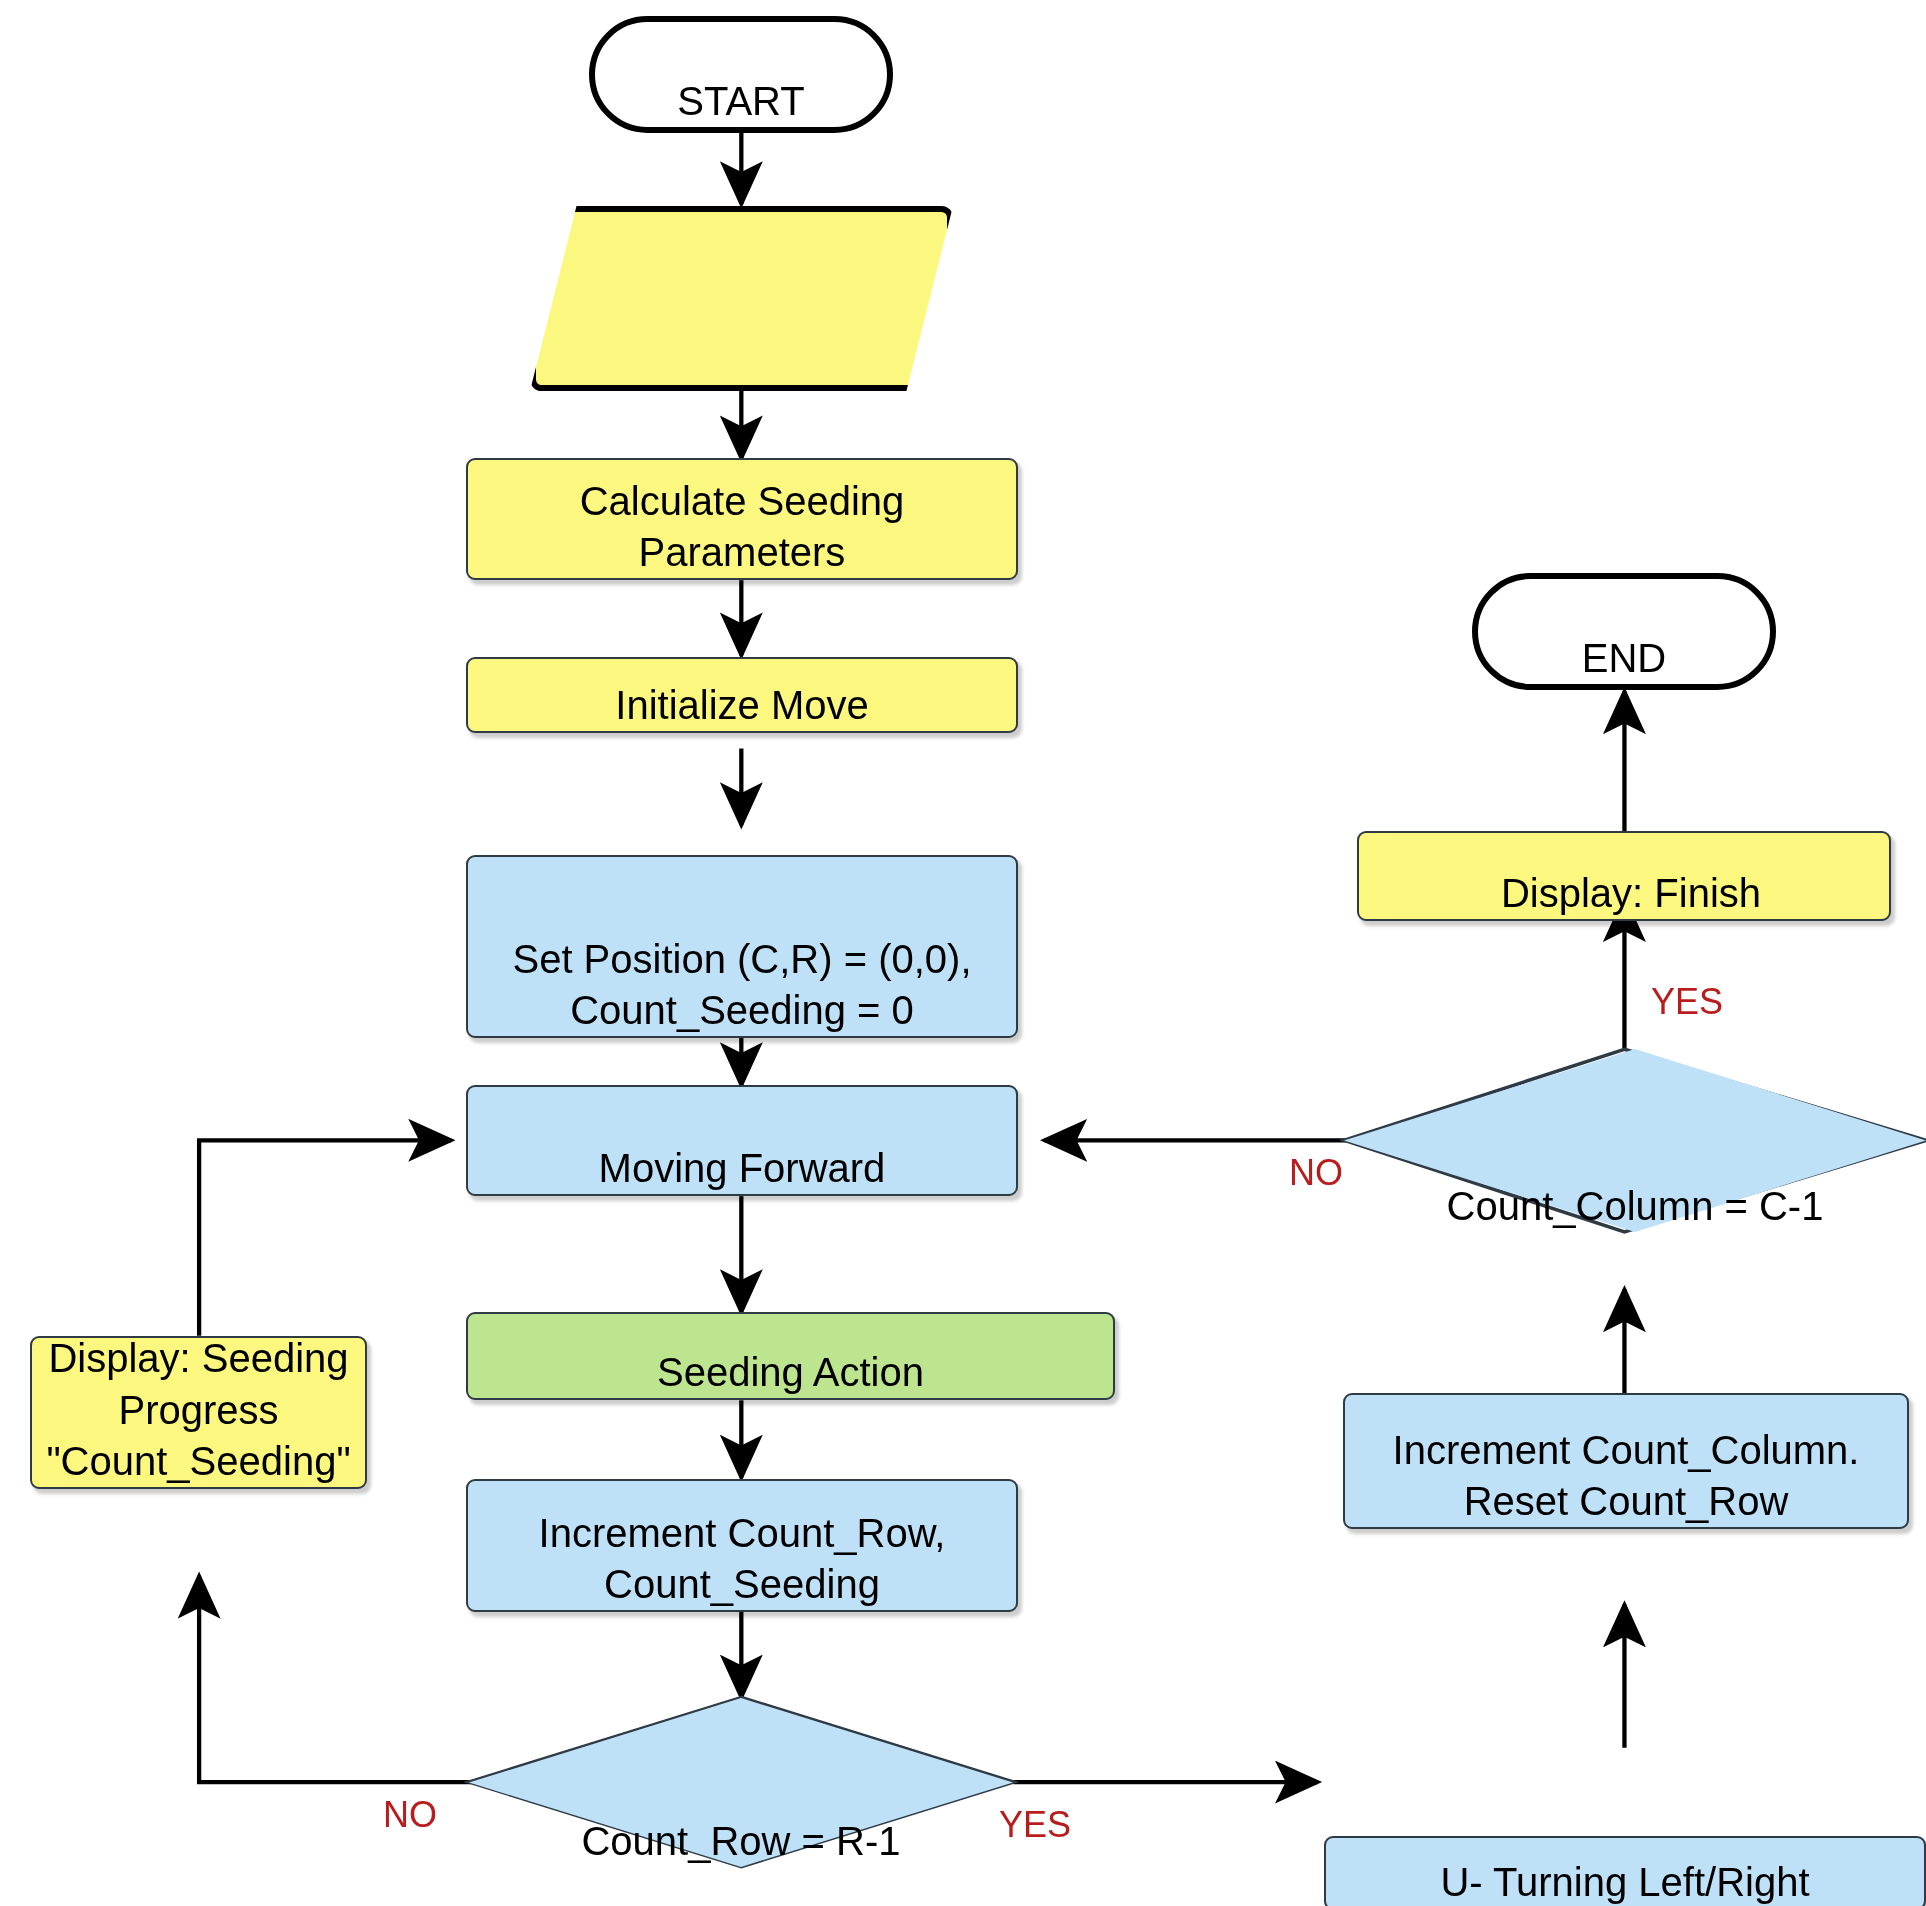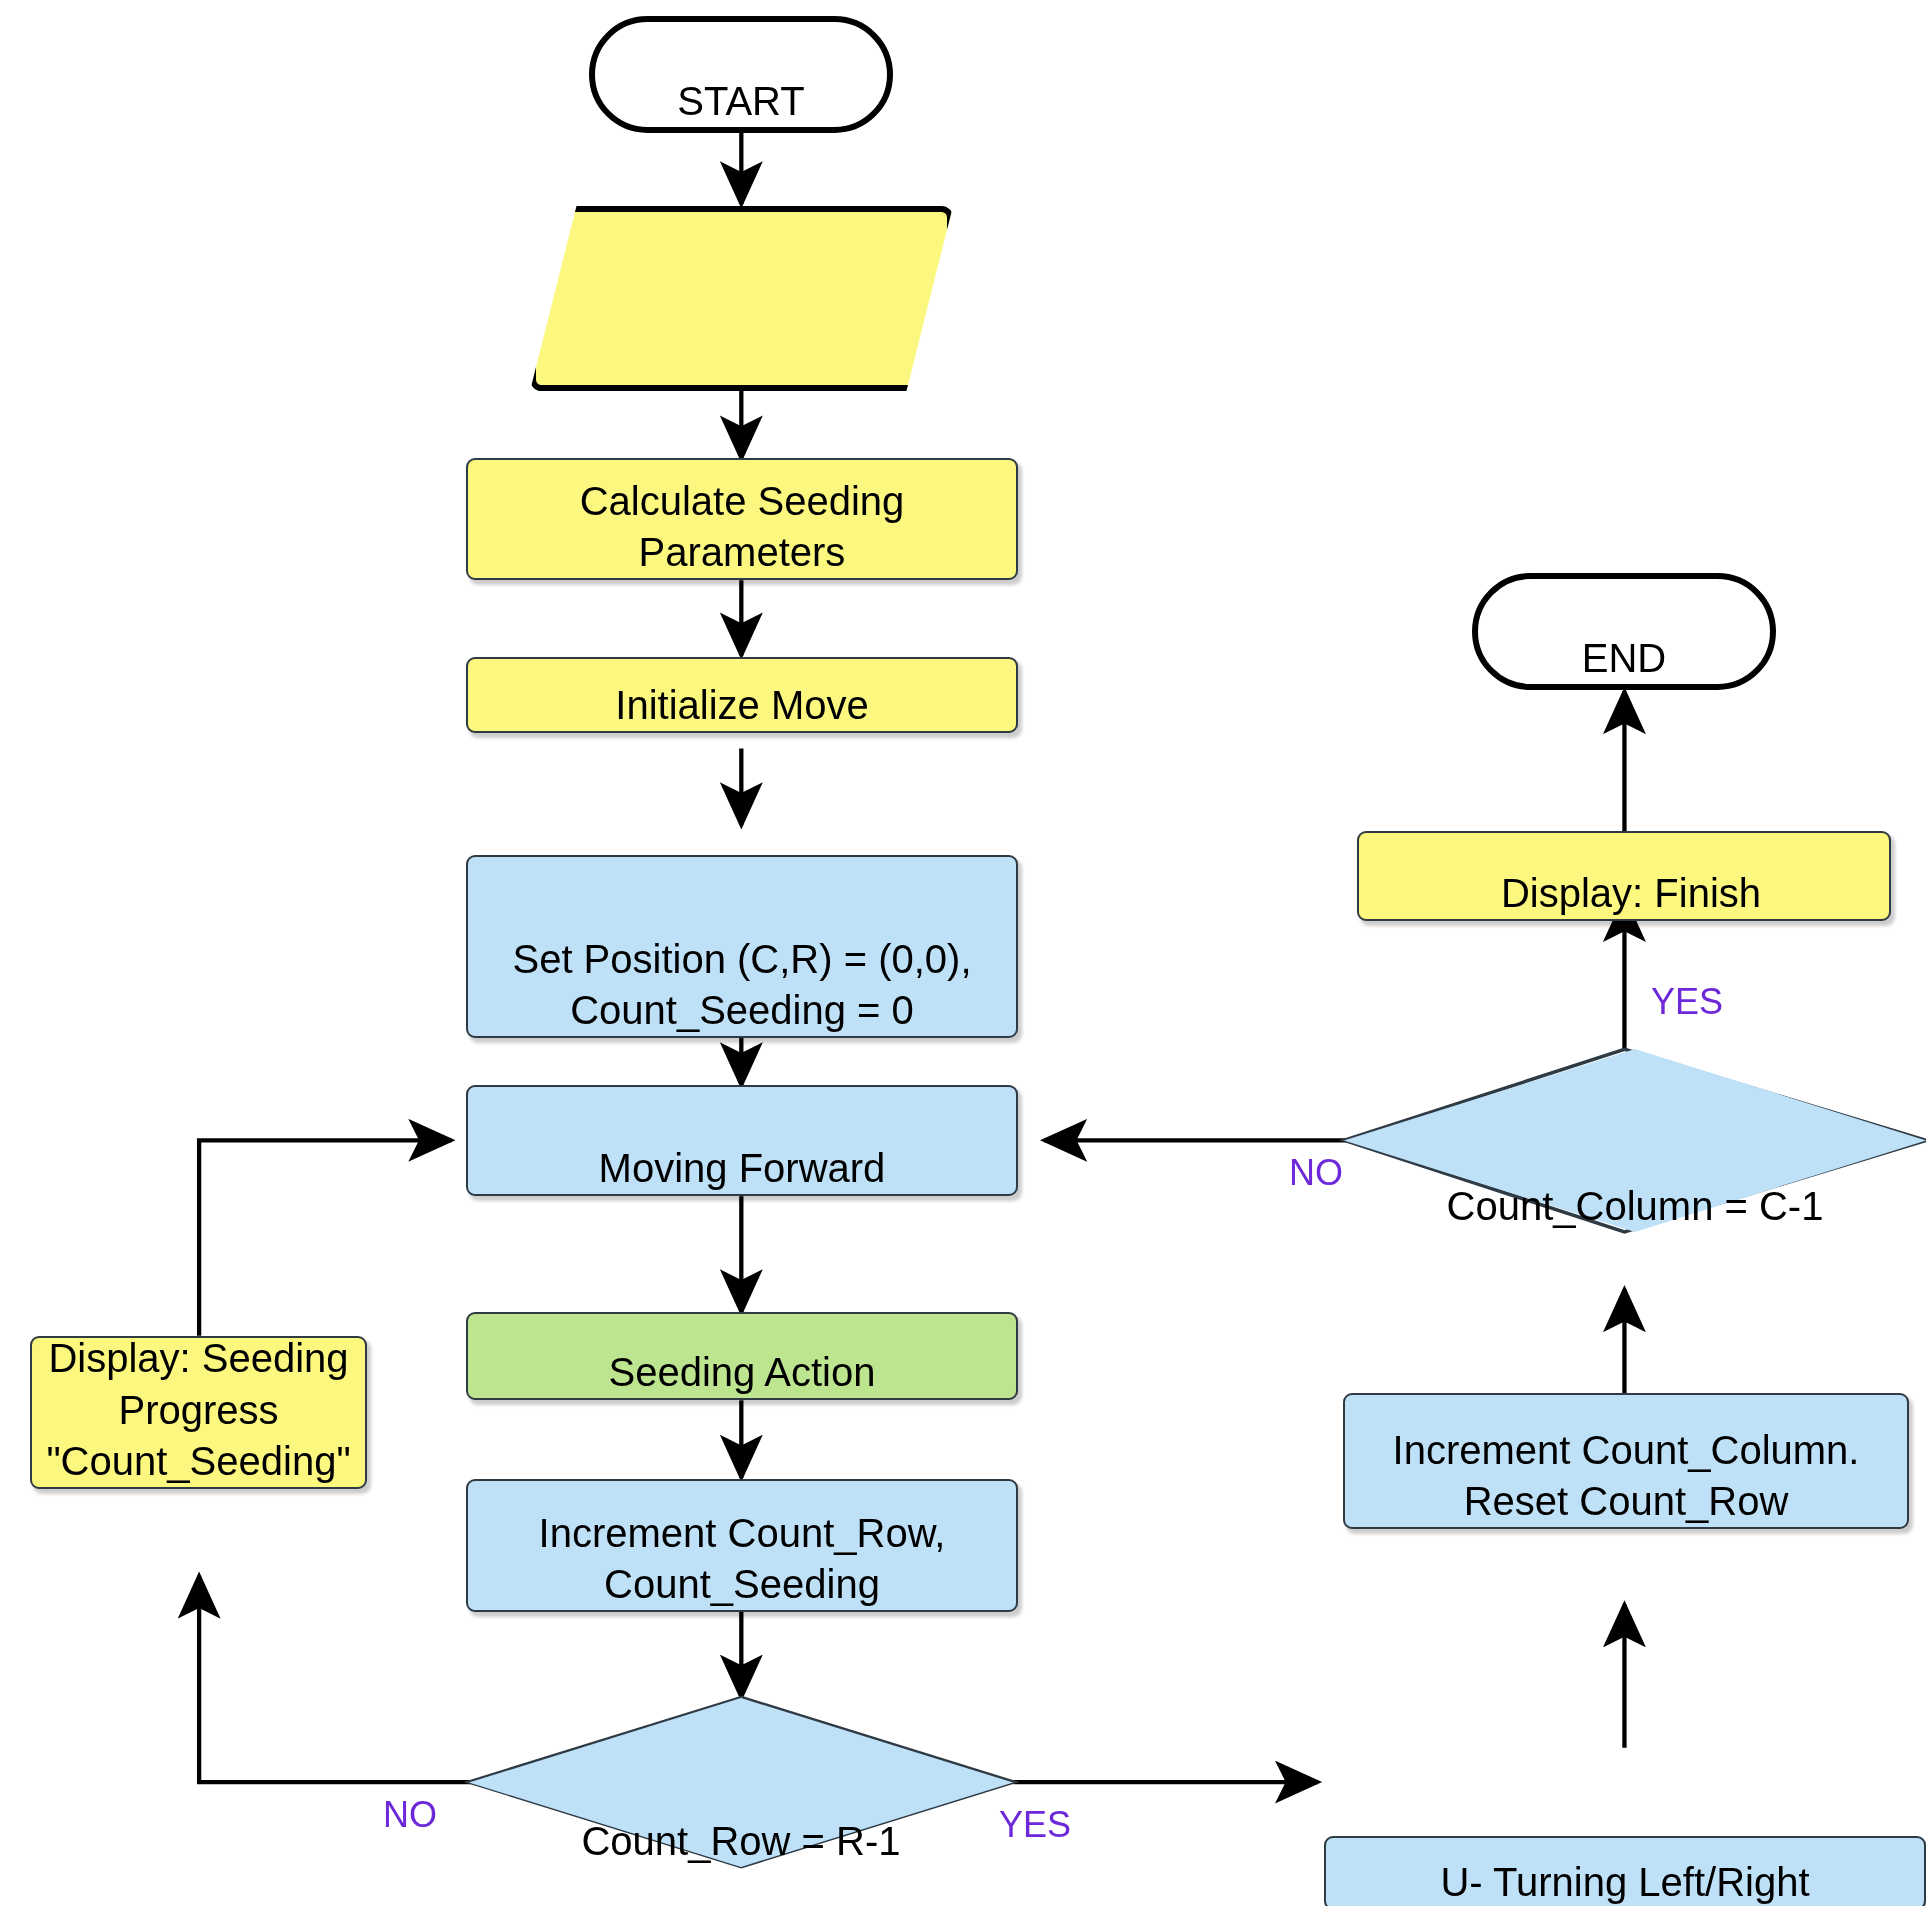--- a/index.html
+++ b/index.html
@@ -24,21 +24,21 @@
            clip-path:polygon(11% 0,100% 0,89% 100%,0 100%);}
   .io .lbl{position:relative;z-index:2;}
   
   .dec{font-size:40px;background:transparent;border:0;}
   .dec .shp{position:absolute;inset:0;background:#bfe1f8;
             border:0;
             -webkit-clip-path:polygon(50% 0,100% 50%,50% 100%,0 50%);
             clip-path:polygon(50% 0,100% 50%,50% 100%,0 50%);
             box-shadow:none;}
   .dec .lbl{position:relative;z-index:3;}
-  .edge-label{position:absolute;font-size:36px;color:#6d28d9;white-space:nowrap;}
+  .edge-label{position:absolute;font-size:36px;color:#b91c1c;white-space:nowrap;}
 </style>
 </head>
 <body>
 
 <div id="canvas">
 
   <svg id="wires" viewBox="0 0 2689 2661" xmlns="http://www.w3.org/2000/svg">
     <defs>
       <marker id="ah" markerWidth="14" markerHeight="14" refX="10" refY="5" orient="auto" markerUnits="strokeWidth">
         <path d="M0,0 L11,5 L0,10 L2.5,5 Z" fill="#000"></path>
@@ -104,21 +104,21 @@
 
   <div class="node proc blue" style="left:466px;top:827px;width:552px;height:183px;margin-top:28px;">
     <span class="lbl">Set Position (C,R) = (0,0),
 Count_Seeding = 0</span>
   </div>
 
   <div class="node proc blue" style="left:466px;top:1085px;width:552px;height:111px;">
     <span class="lbl">Moving Forward</span>
   </div>
 
-  <div class="node proc green" style="left:466px;top:1312px;width:552px;height:88px;">
+  <div class="node proc green" style="left:466px;top:1312px;width:649px;height:88px;">
     <span class="lbl">Seeding Action</span>
   </div>
 
   <div class="node proc blue" style="left:466px;top:1479px;width:552px;height:133px;">
     <span class="lbl">Increment Count_Row,
 Count_Seeding</span>
   </div>
 
   <div class="node dec" style="left:469px;top:1698px;width:544px;height:169px;">
     <span class="shp"></span>

